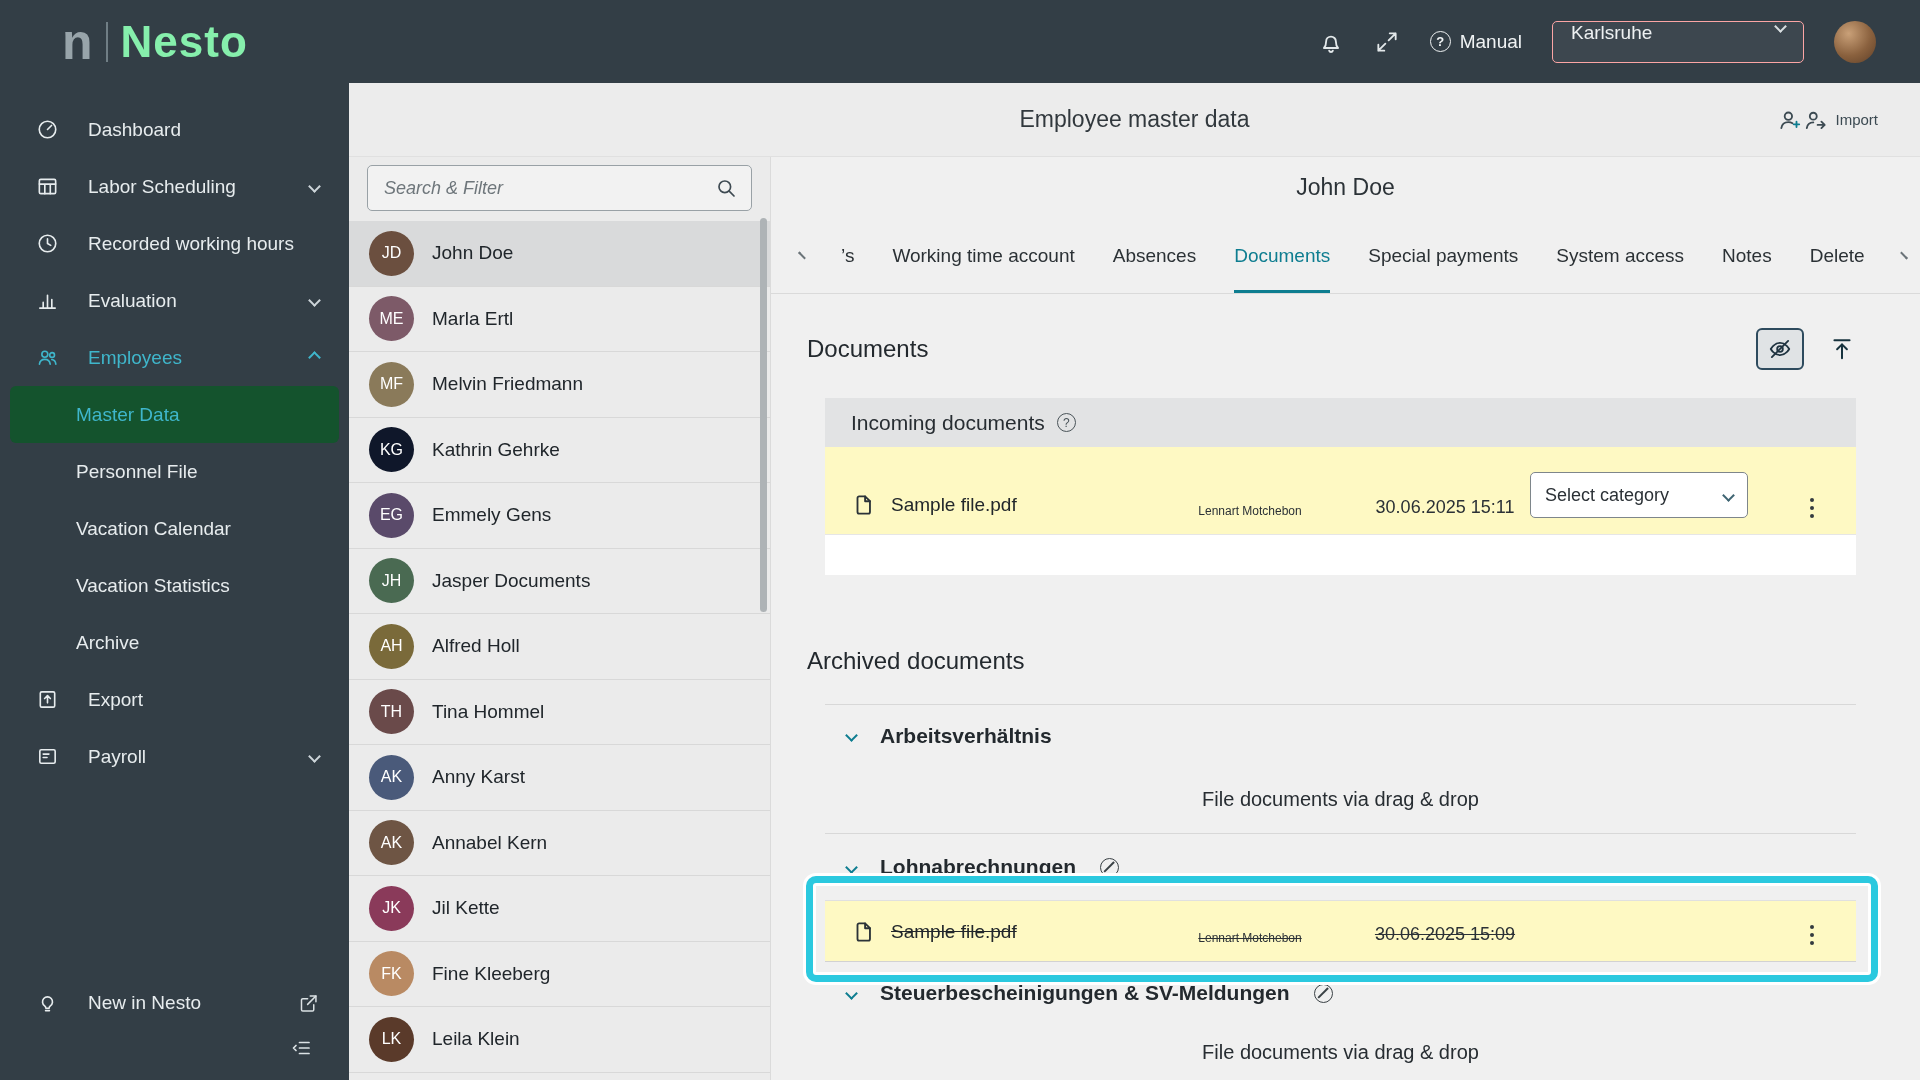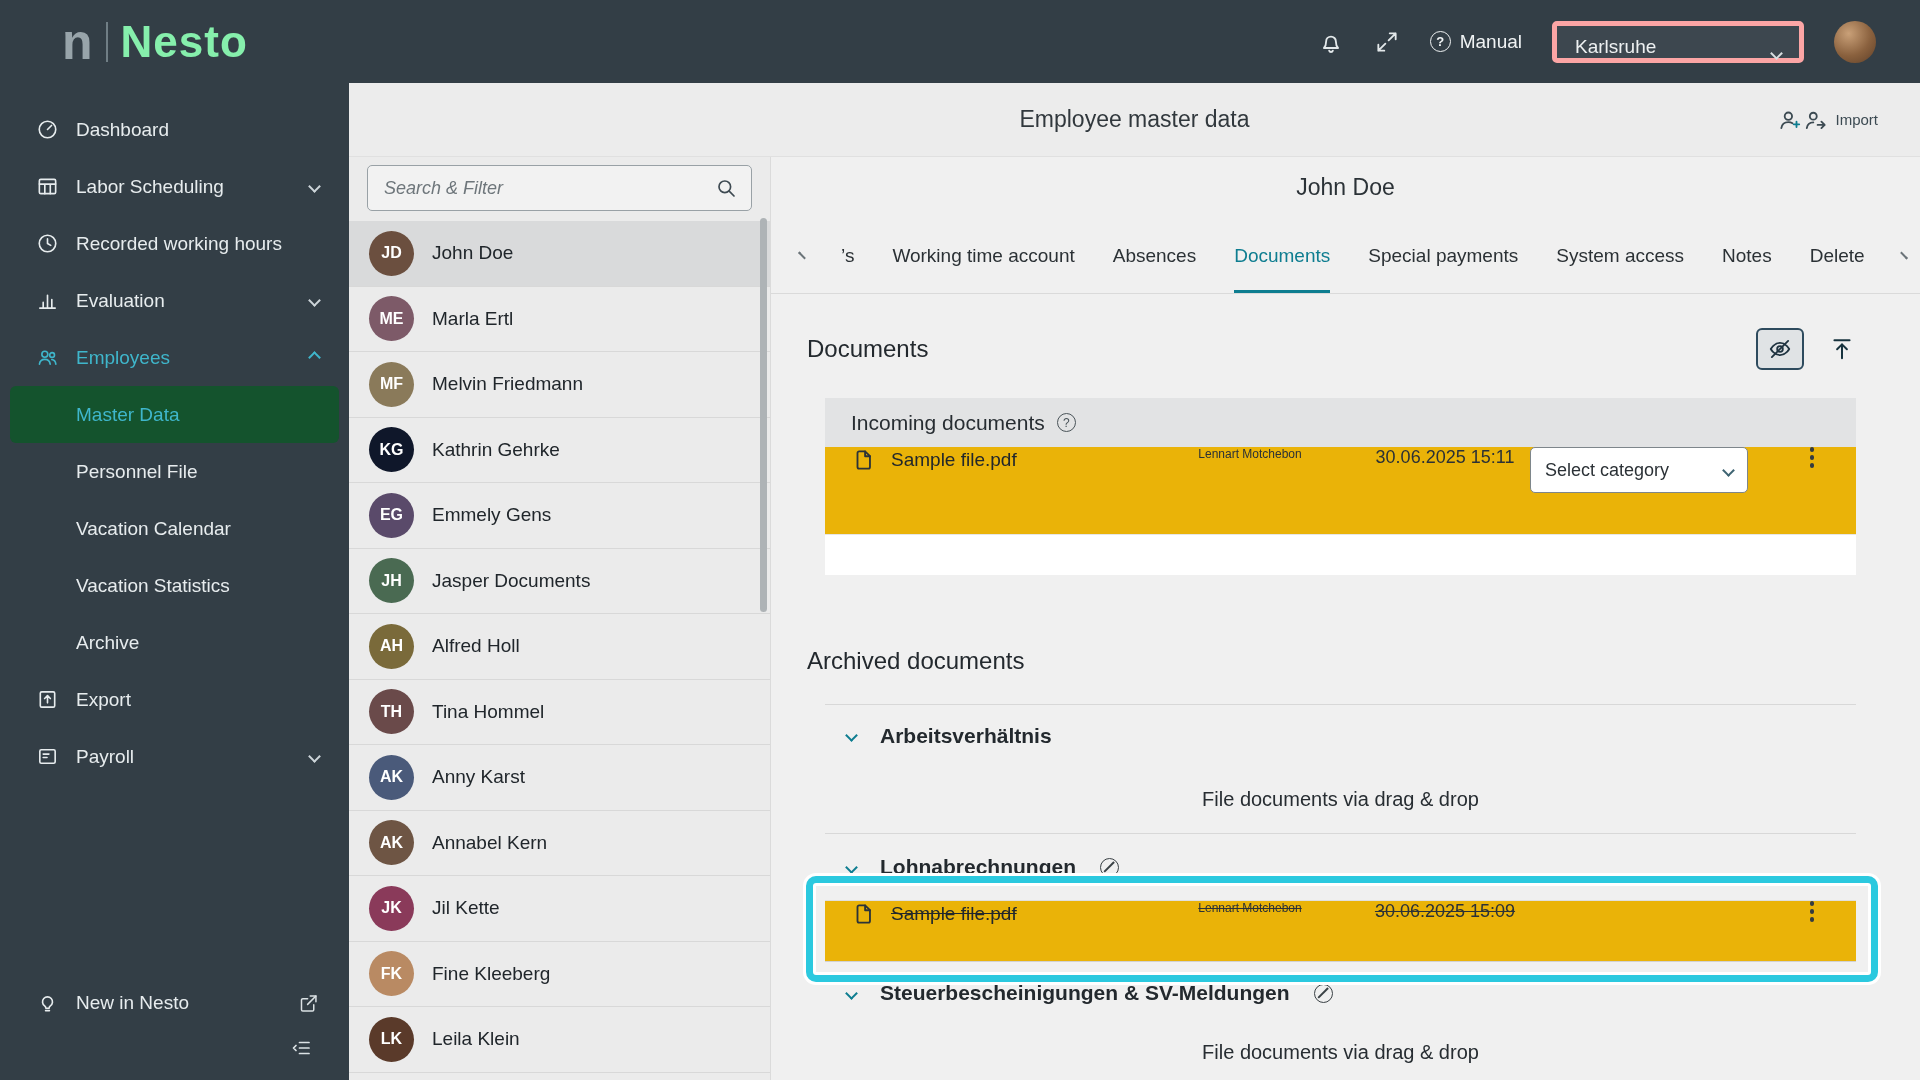--- a/index.html
+++ b/index.html
@@ -16,28 +16,28 @@
   
   .topbar{height:83px;background:var(--sidebar-bg);display:flex;align-items:center;padding:0 44px 0 62px;color:#E9EDEF}
   .brand{display:flex;align-items:center;gap:13px}
   .brand-n{font-size:50px;font-weight:600;color:#98A4AA;line-height:1}
   .brand-divider{width:2px;height:40px;background:#707E85}
   .brand-name{font-size:44px;font-weight:700;color:#86efac;letter-spacing:1px}
   .topbar-right{margin-left:auto;display:flex;align-items:center;gap:30px}
   .icon-btn{background:none;border:none;color:#E3E8EA;cursor:pointer;display:flex;align-items:center;width:26px;height:26px}
   .manual{display:flex;align-items:center;gap:9px;font-size:19px;color:#F0F3F4;cursor:pointer}
   .help-circle{width:21px;height:21px;border:1.6px solid currentColor;border-radius:50%;display:inline-flex;align-items:center;justify-content:center;font-size:13px;font-weight:700;flex:0 0 auto}
-  .location-select{width:252px;height:42px;border:5px solid #fca5a5;border-radius:5px;background:rgba(255,255,255,.05);display:flex;align-items:flex-end;padding:0 18px;font-size:19px;color:#EEF1F2;cursor:pointer}
+  .location-select{width:252px;height:42px;border:1px solid #fca5a5;border-radius:5px;background:rgba(255,255,255,.05);display:flex;align-items:flex-start;padding:0 18px;font-size:19px;color:#EEF1F2;cursor:pointer}
   .location-select .chev{margin-left:auto;color:#D8DEE0}
   .avatar-photo{width:42px;height:42px;border-radius:50%;background:radial-gradient(circle at 35% 30%,#c9a078 0%,#8a613e 55%,#5e3f28 100%);cursor:pointer}
 
   
   .layout{display:flex;height:997px}
   .sidebar{width:349px;background:var(--sidebar-bg);color:#E7ECEE;display:flex;flex-direction:column;padding-top:18px;flex:0 0 auto}
-  .side-item{height:57px;display:flex;align-items:center;gap:17px;padding:0 30px 0 36px;font-size:19px;cursor:pointer;white-space:nowrap}
+  .side-item{height:57px;display:flex;align-items:center;gap:29px;padding:0 30px 0 36px;font-size:19px;cursor:pointer;white-space:nowrap}
   .sicon{width:23px;height:23px;flex:0 0 auto;display:inline-flex;color:inherit}
   .schev{margin-left:auto;color:#CDD5D9}
   .side-item.accent,.side-item.accent .schev{color:var(--accent-teal)}
   .side-sub{height:57px;display:flex;align-items:center;padding-left:76px;font-size:19px;cursor:pointer}
   .side-sub.active{background:#14532d;border-radius:6px;margin:0 10px;padding-left:66px;color:var(--accent-teal)}
   .sidebar-bottom{margin-top:auto;padding-bottom:12px}
   .sidebar-bottom .side-item{height:50px}
   .ext-icon{margin-left:auto;width:21px;height:21px;display:inline-flex;color:#DCE2E5}
   .collapse-row{display:flex;justify-content:flex-end;padding:8px 36px 8px 0}
   .collapse-row .sicon{width:24px;height:24px;cursor:pointer;color:#DCE2E5}
@@ -54,21 +54,21 @@
 
   
   .emp-list{width:422px;background:#EBEBEB;position:relative;border-right:1px solid #DBDBDB;flex:0 0 auto;overflow:hidden}
   .search-wrap{margin:8px 18px 10px 18px;position:relative}
   .search-input{width:100%;height:46px;border:1px solid #99A1A6;border-radius:5px;background:#F2F2F2;padding:0 48px 0 16px;font-size:18px;font-style:italic;color:#333;font-family:"Liberation Sans",sans-serif}
   .search-input::placeholder{color:#6E767B;font-style:italic}
   .search-icon{position:absolute;right:14px;top:11px;width:24px;height:24px;color:#3E4A52;cursor:pointer}
   .emp-row{height:65.5px;display:flex;align-items:center;gap:18px;padding:0 20px;border-bottom:1px solid #D8D8D8;cursor:pointer}
   .emp-row.selected{background:#D9DADB}
   .emp-name{font-size:19px;color:#20262B}
-  .avatar{width:45px;height:45px;border-radius:50%;display:flex;align-items:center;justify-content:center;color:#fff;font-size:16px;font-weight:700;flex:0 0 auto}
+  .avatar{width:45px;height:45px;border-radius:50%;display:flex;align-items:center;justify-content:center;color:#fff;font-size:16px;font-weight:400;flex:0 0 auto}
   .emp-row:nth-child(1) .avatar{background:#6B4F3F}
   .emp-row:nth-child(2) .avatar{background:#7D5A68}
   .emp-row:nth-child(3) .avatar{background:#8A7A5A}
   .emp-row:nth-child(4) .avatar{background:#0f172a}
   .emp-row:nth-child(5) .avatar{background:#5A4A6A}
   .emp-row:nth-child(6) .avatar{background:#4A6A52}
   .emp-row:nth-child(7) .avatar{background:#7A6A3A}
   .emp-row:nth-child(8) .avatar{background:#6A4A4A}
   .emp-row:nth-child(9) .avatar{background:#4A5A7A}
   .emp-row:nth-child(10) .avatar{background:#6E5544}
@@ -89,21 +89,21 @@
   .docs-heading-row{display:flex;align-items:center;margin-top:28px;height:54px}
   .docs-title{font-size:24px;color:#23292E}
   .docs-actions{margin-left:auto;display:flex;align-items:center;gap:24px}
   .eye-btn{width:48px;height:42px;border:2px solid #2E4B5E;border-radius:6px;background:#E0E3E5;display:flex;align-items:center;justify-content:center;color:#1F3340;cursor:pointer}
   .eye-btn .sicon{width:26px;height:26px}
   .upload-btn{background:none;border:none;color:#17333E;cursor:pointer;display:flex;width:28px;height:28px}
   .panel{margin-left:18px;margin-top:22px;background:#fff}
   .panel-header{height:49px;background:#E2E3E4;display:flex;align-items:center;gap:12px;padding:0 26px;font-size:21px;color:#272D32}
   .panel-header .help-circle{color:#4A5459;width:19px;height:19px;font-size:12px;font-weight:400;cursor:pointer}
   .panel-body{padding-bottom:40px}
-  .doc-row{height:88px;display:flex;align-items:flex-start;padding:0 22px 4px 26px;border-bottom:1px solid #E6E6E6;background:#eab308}
+  .doc-row{height:88px;display:flex;align-items:flex-end;padding:0 22px 16px 26px;border-bottom:1px solid #E6E6E6;background:#fef9c3}
   .cell-file{flex:1;display:flex;align-items:center;gap:14px;min-width:0}
   .file-icon{width:26px;height:26px;color:#2B3338;flex:0 0 auto}
   .filename{font-size:19px;color:#22272B;white-space:nowrap;overflow:hidden}
   .cell-uploader{width:220px;text-align:center;font-size:12px;color:#2B3136;white-space:nowrap}
   .cell-date{width:170px;text-align:center;font-size:18px;color:#2B3136;white-space:nowrap}
   .cell-category{width:260px;display:flex;justify-content:flex-start}
   .cat-select{width:218px;height:46px;border:1px solid #7E868B;border-radius:5px;background:#fff;display:flex;align-items:center;padding:0 14px;font-size:18px;color:#2B3136;cursor:pointer}
   .cat-select .chev{margin-left:auto;color:#3E6472}
   .kebab-btn{width:44px;display:flex;justify-content:center;background:none;border:none;cursor:pointer}
   .kebab{display:flex;flex-direction:column;gap:3.5px}

